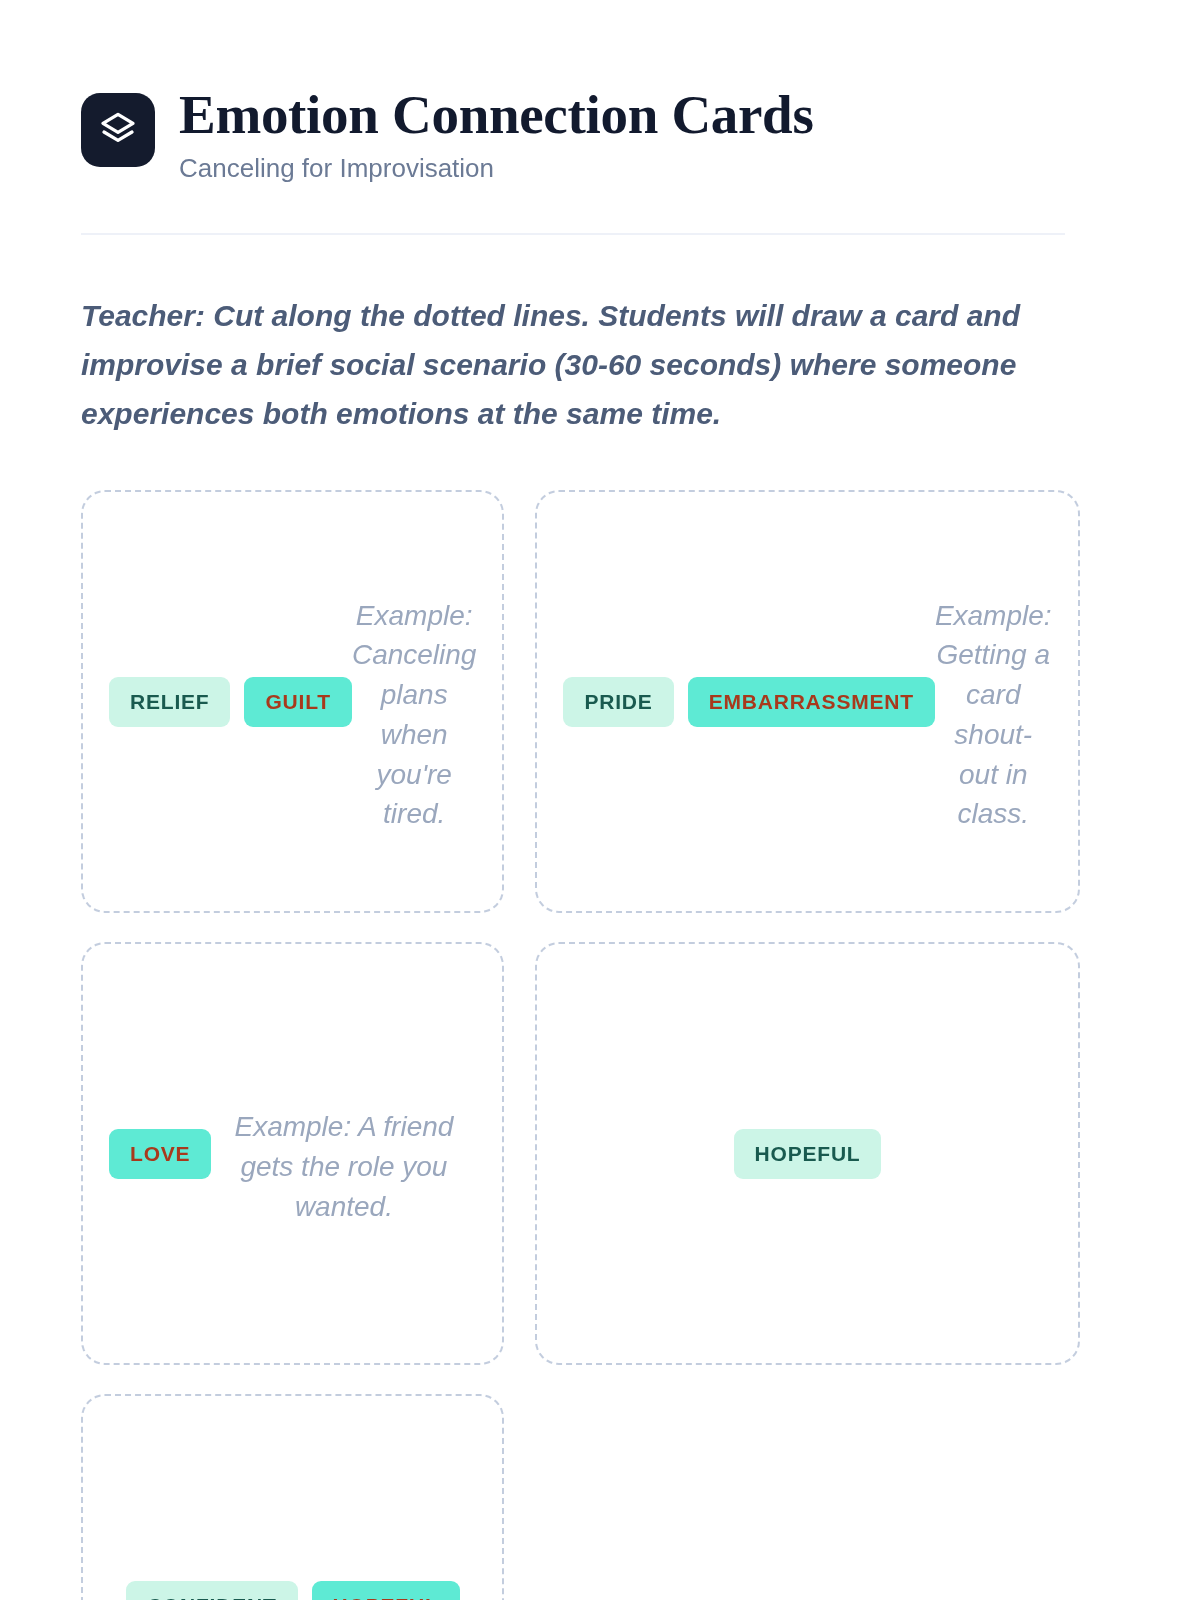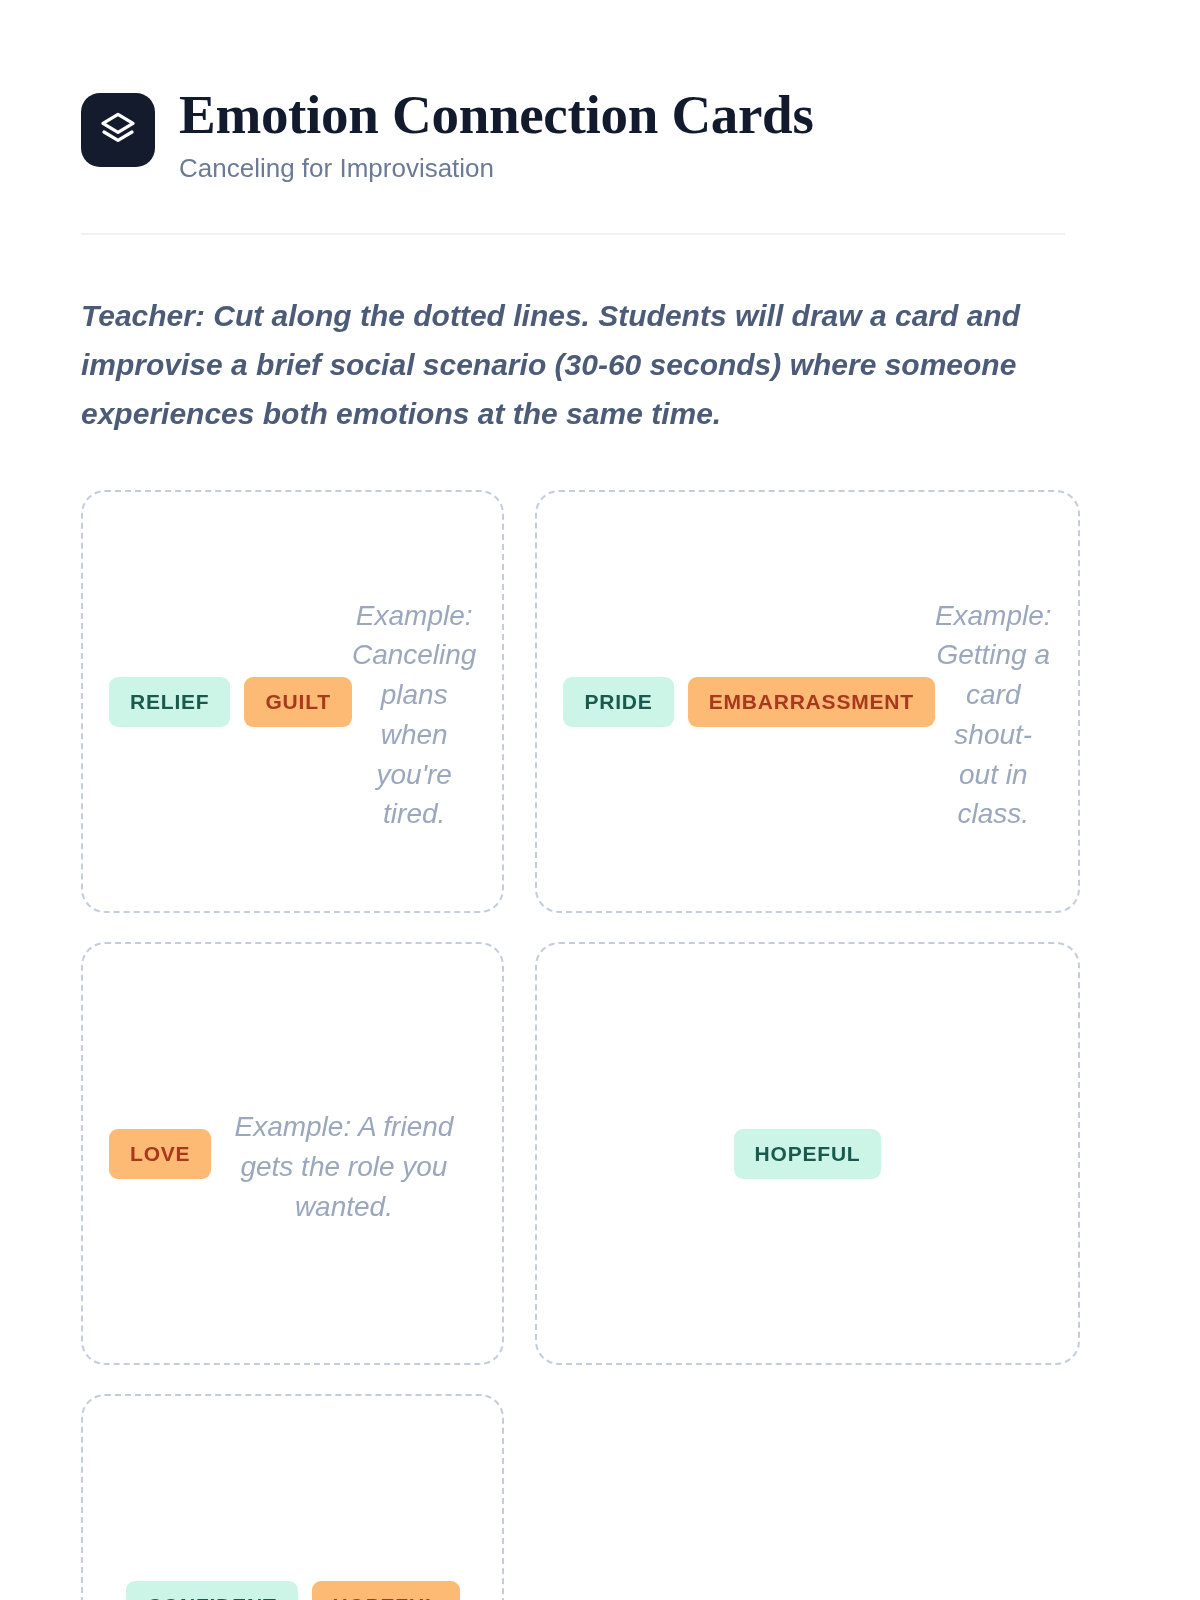--- a/index.html
+++ b/index.html
@@ -120,21 +120,21 @@
     letter-spacing: 0.8px;
     white-space: nowrap;
   }
 
   .pill-a {
     background: #ccf5e7;
     color: #195a4f;
   }
 
   .pill-b {
-    background: #fdba74;
+    background: #5eead4;
     color: #a8391c;
     text-align: right;
   }
 
   .card-example {
     margin-top: 26px;
     font-family: "Liberation Sans", sans-serif;
     font-style: italic;
     font-size: 28px;
     line-height: 1.42;

